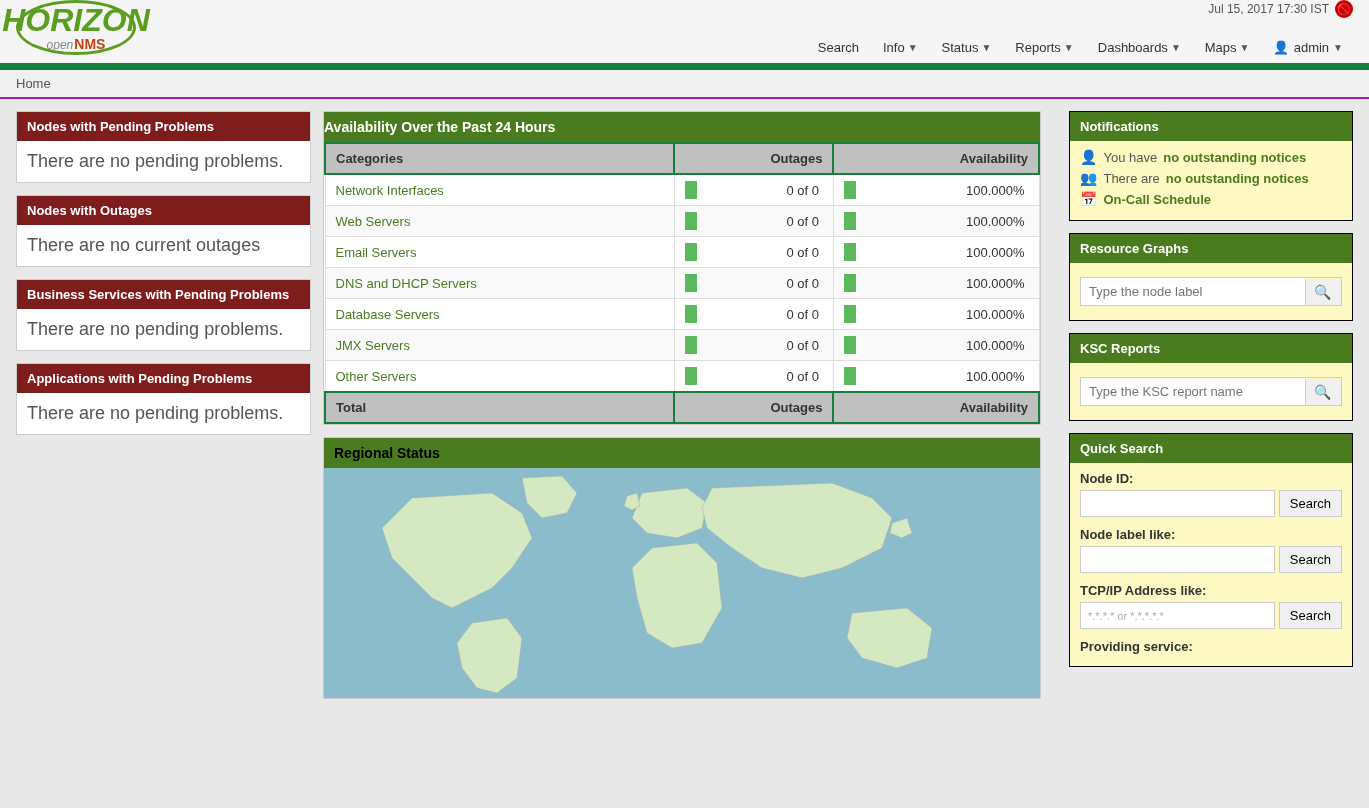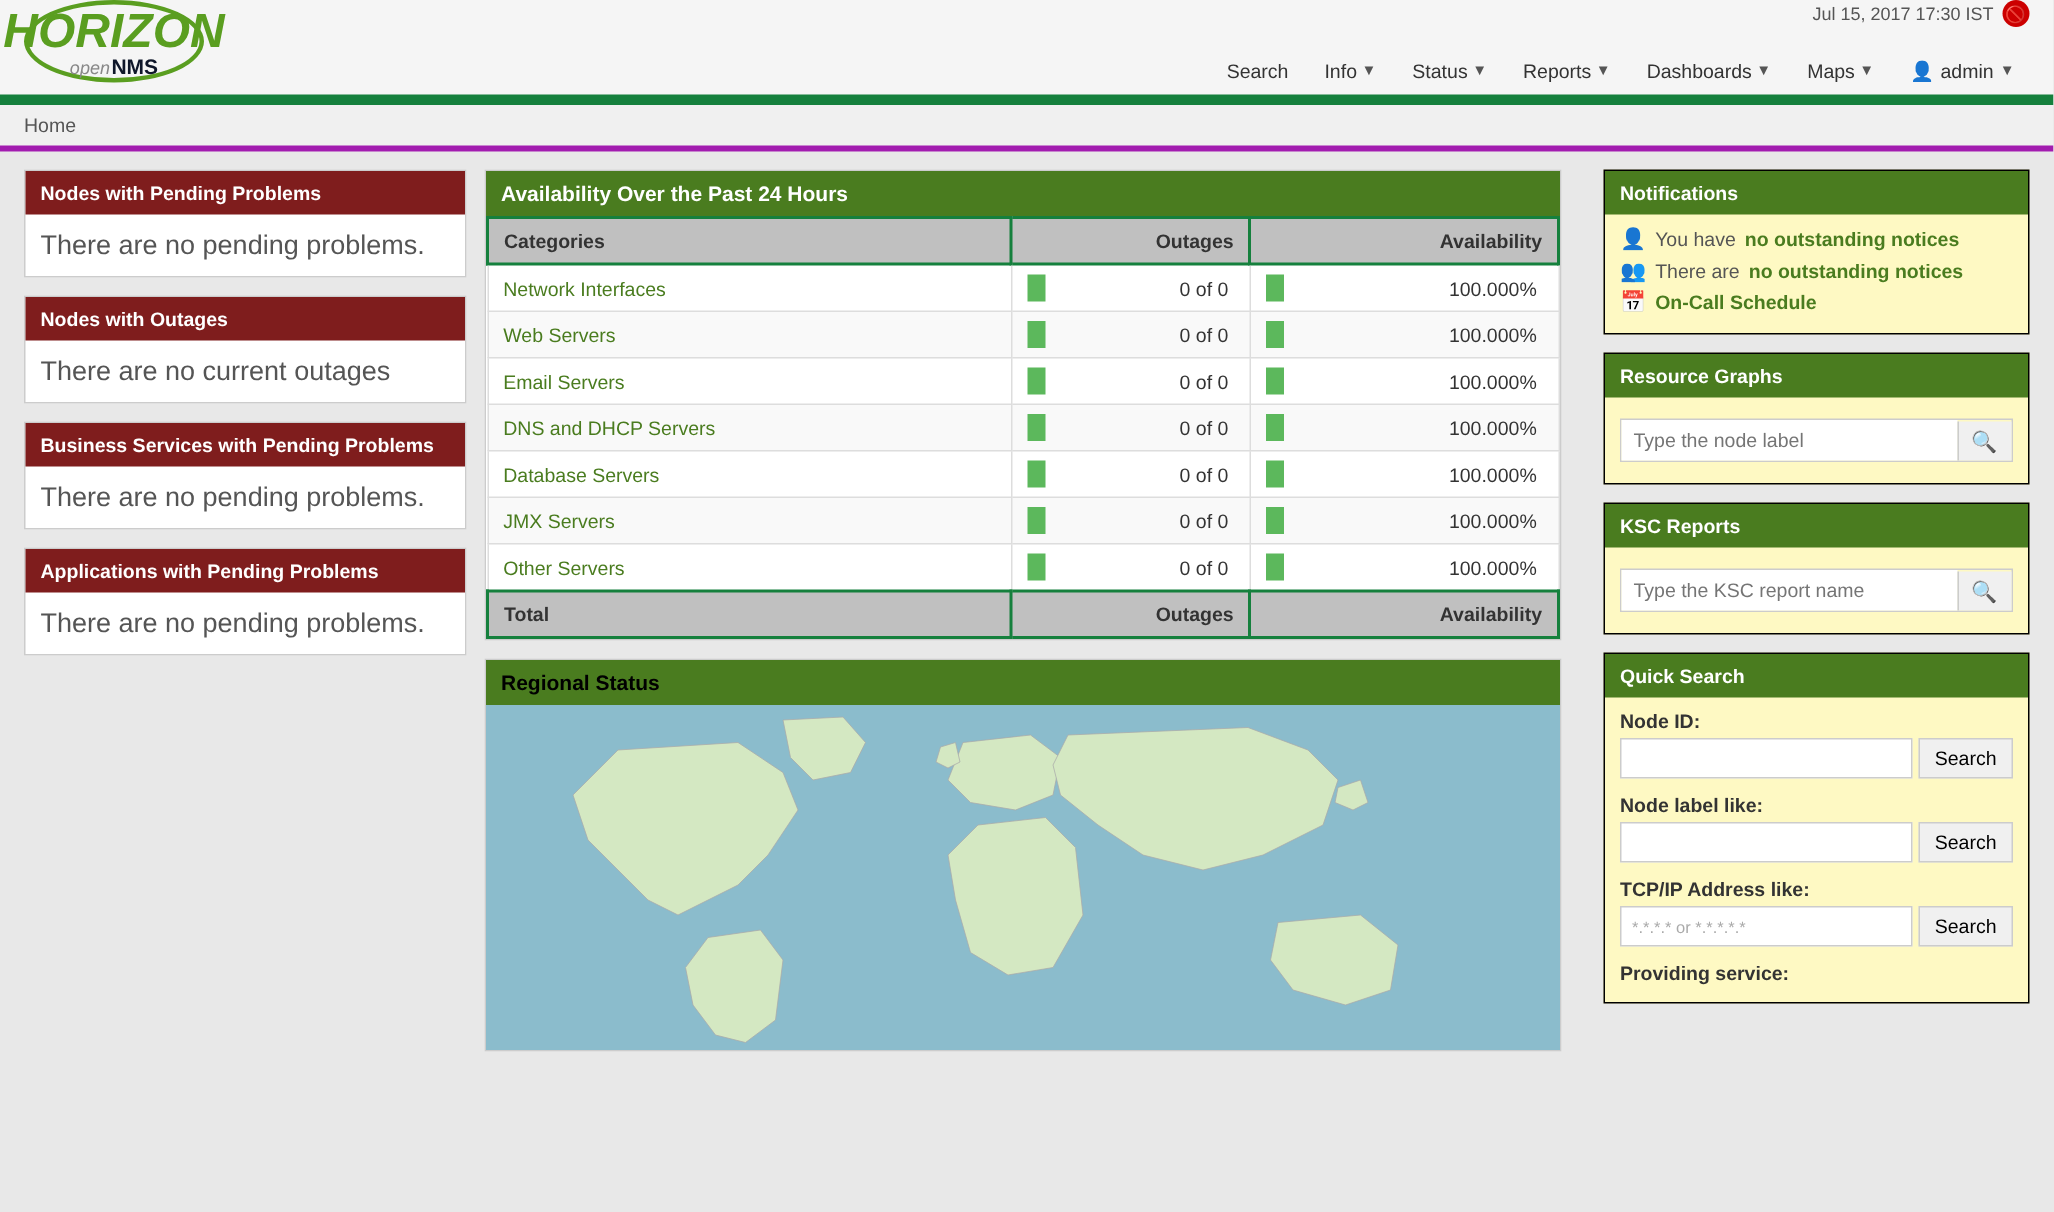--- a/index.html
+++ b/index.html
@@ -29,21 +29,21 @@
       display: flex; align-items: center; gap: 3px;
     }
     .nav-arrow { font-size: 10px; color: #555; }
     .nav-admin { display: flex; align-items: center; gap: 4px; }
     .person-icon { color: #555; }
 
     
     #breadcrumb-bar {
       background: #f0f0f0;
       padding: 6px 16px;
-      border-bottom: 4px solid #a21caf;
+      border-bottom: 2px solid #a21caf;
       font-size: 13px;
     }
     #breadcrumb-bar a { color: #555; text-decoration: none; }
 
     
     #main-content {
       display: flex;
       gap: 12px;
       padding: 12px 16px;
     }
@@ -63,21 +63,21 @@
 
     
     #mid-col { flex: 1; display: flex; flex-direction: column; gap: 12px; }
 
     
     #avail-table-container { background: white; border: 1px solid #ccc; }
     .avail-header {
       background: #4a7c1f;
       color: white;
       font-weight: bold;
-      padding: 7px 10px;
+      padding: 7px 0;
       font-size: 14px;
     }
     .avail-table { width: 100%; border-collapse: collapse; }
     .avail-table th {
       background: #c0c0c0;
       padding: 7px 10px;
       text-align: left;
       font-weight: bold;
       font-size: 13px;
       border: 2px solid #15803d;
@@ -159,21 +159,21 @@
       border: 1px solid #ccc;
       background: #f0f0f0;
       padding: 5px 10px;
       cursor: pointer;
       font-size: 13px;
       white-space: nowrap;
     }
     .logo-horizon { font-size: 32px; font-weight: bold; color: #5a9e20; font-style: italic; line-height: 1; }
     .logo-opennms-row { display: flex; align-items: baseline; gap: 1px; }
     .logo-open-part { color: #888; font-size: 12px; font-style: italic; }
-    .logo-nms-part { color: #0f172a; font-size: 14px; font-weight: bold; }
+    .logo-nms-part { color: #c2410c; font-size: 14px; font-weight: bold; }
 
     .logo-oval { 
       width: 120px; height: 55px; 
       border: 3px solid #5a9e20; 
       border-radius: 50%; 
       display: flex; flex-direction: column; 
       align-items: center; justify-content: center;
       padding: 4px 8px;
     }
   </style>

